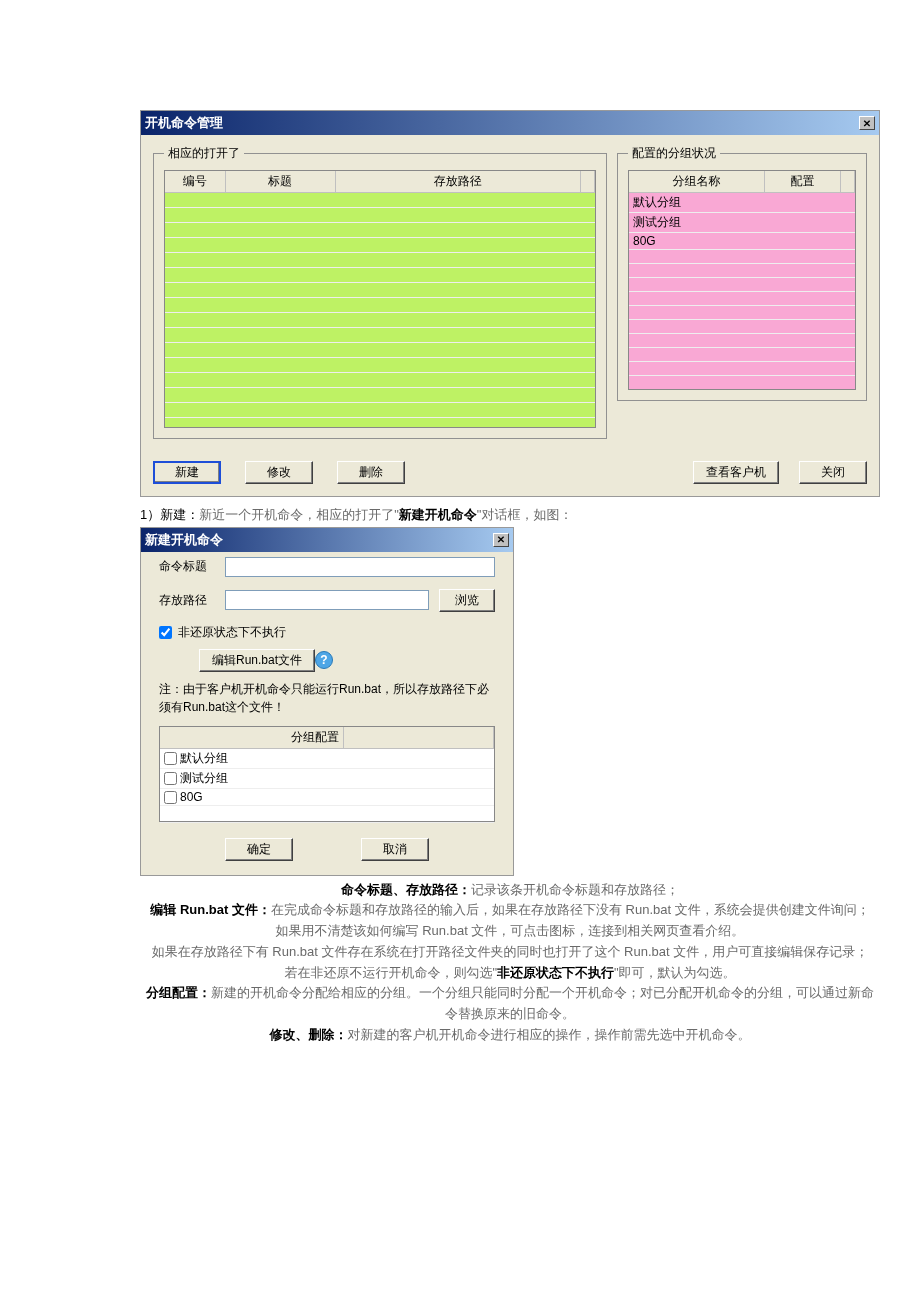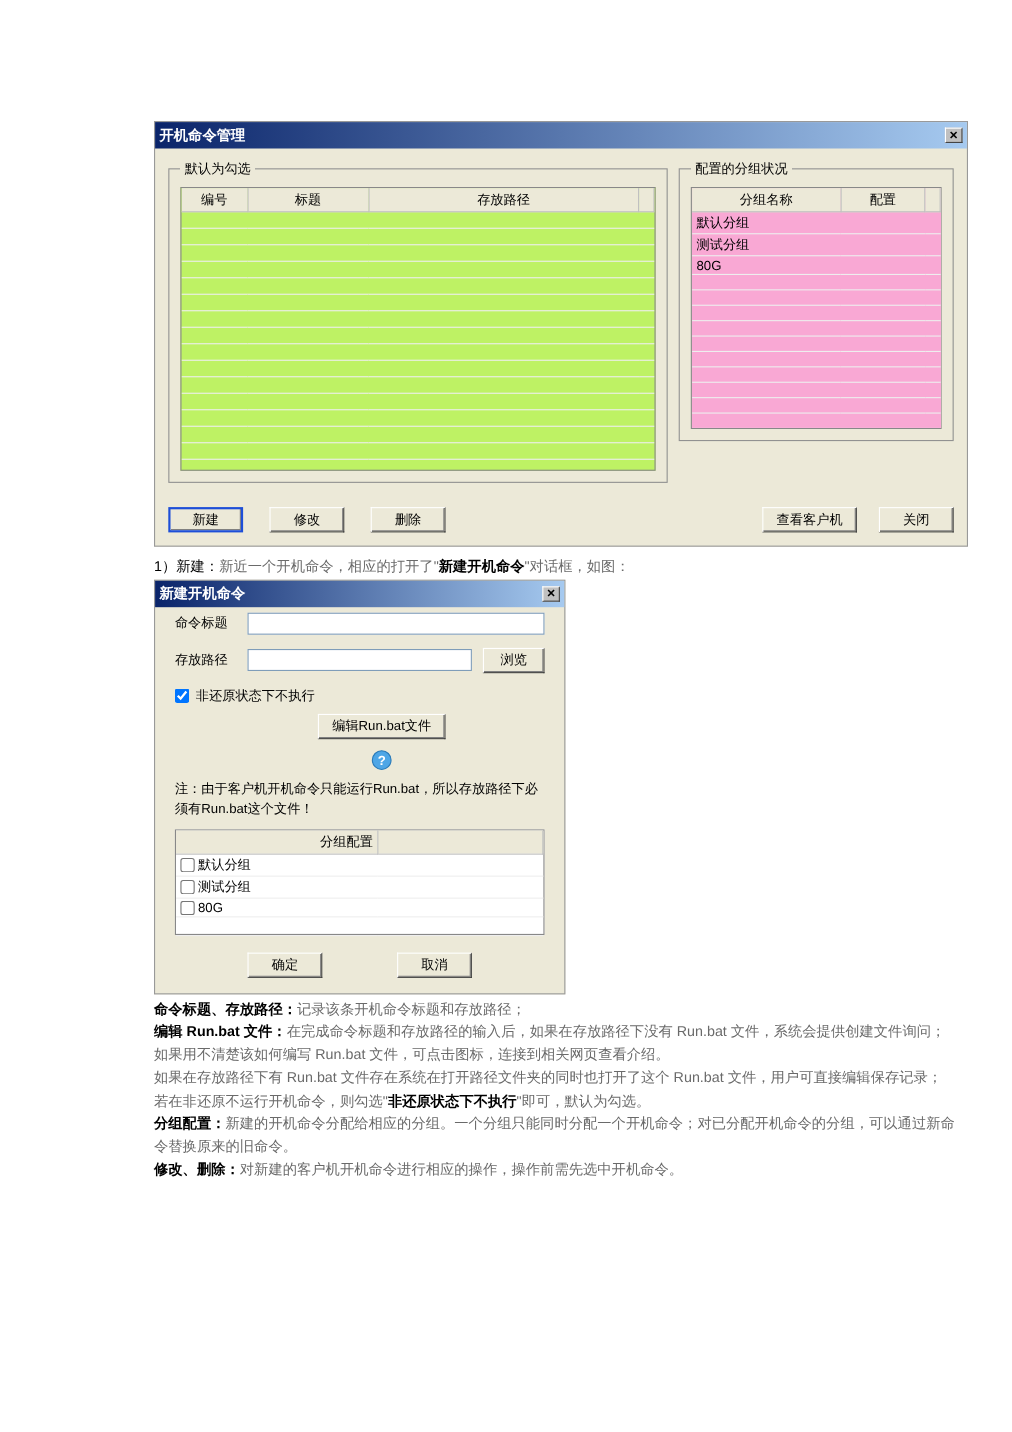--- a/index.html
+++ b/index.html
@@ -39,47 +39,47 @@
     .intro b { font-weight: bold; color: #000; }
     
     
     .sub-dialog { width: 374px; background: #ece9d8; border: 1px solid #999; margin-top: 2px; }
     .sub-body { padding: 5px 18px 14px; }
     .form-row { display: flex; align-items: center; gap: 10px; margin-bottom: 12px; }
     .form-row label { width: 56px; }
     .form-row input[type="text"] { flex: 1; height: 20px; border: 1px solid #7f9db9; padding: 0 2px; font-family: inherit; font-size: 12px; background: #fff; }
     .chk-row { display: flex; align-items: center; gap: 6px; margin: 6px 0 6px; }
     .help-icon { display: inline-flex; width: 18px; height: 18px; border-radius: 50%; background: #4ea6e6; color: #fff; align-items: center; justify-content: center; font-weight: bold; font-family: Arial; border: 1px solid #2a7ab8; }
-    .edit-row { padding: 2px 0 8px 40px; display: flex; gap: 10px; align-items: center; flex-direction: column; }
+    .edit-row { padding: 2px 0 8px 40px; display: flex; align-items: center; }
     .note { font-size: 12px; line-height: 1.5; margin-bottom: 10px; }
     
     .cfg-table-outer { border: 1px solid #888; background: #fff; height: 96px; width: 100%; }
     .cfg-table { width: 100%; border-collapse: collapse; }
     .cfg-table th { text-align: right; padding-left: 6px; }
     .cfg-table td { padding: 1px 4px; }
     .cfg-table input[type="checkbox"] { vertical-align: middle; margin-right: 3px; }
     
     .dlg-btns { display: flex; justify-content: center; gap: 68px; margin-top: 16px; }
     
-    .desc { font-size: 13px; line-height: 1.6; margin-top: 4px; width: 740px; }
+    .desc { font-size: 13px; line-height: 1.6; margin-top: 4px; width: 740px; text-align: center; }
     .desc b { font-weight: bold; }
     .gray { color: #6a6a6a; }
   </style>
 </head>
 <body>
 
 <div class="main-window">
   <div class="titlebar">
     <span>开机命令管理</span>
     <span class="close-btn">✕</span>
   </div>
   <div class="main-body">
     <div class="left-panel">
       <fieldset>
-        <legend>默认为勾选</legend>
+        <legend>相应的打开了</legend>
         <div class="table-outer">
           <table>
             <thead>
                 <tr>
               <th style="width:60px">编号</th>
               <th style="width:110px">标题</th>
               <th>存放路径</th>
               <th style="width:14px"></th>
             </tr>
               </thead>

